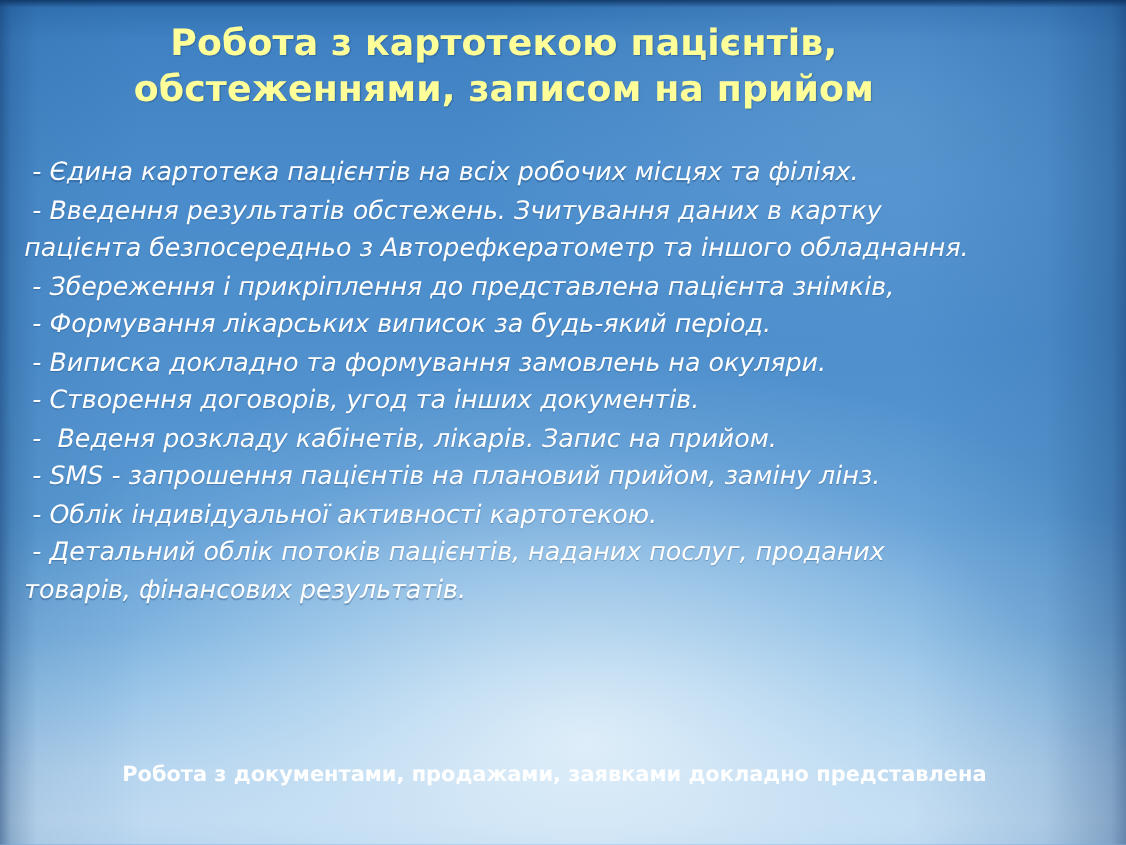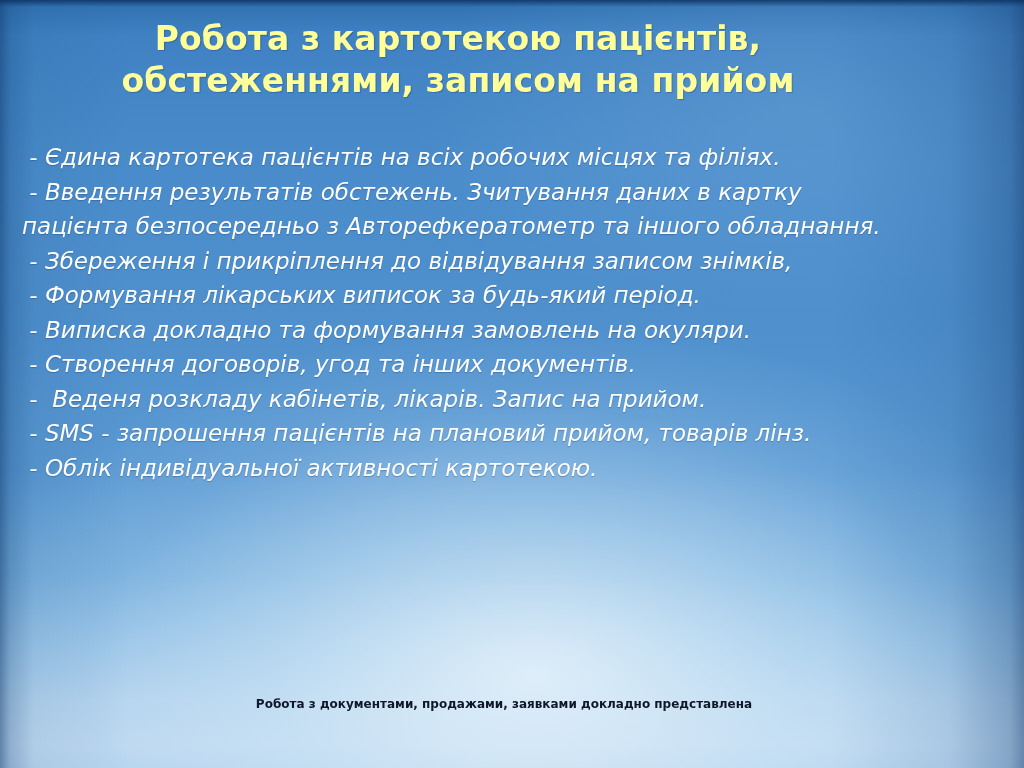--- a/index.html
+++ b/index.html
@@ -125,22 +125,22 @@
     font-style: italic;
   }
 
   
   .footer-note {
     position: absolute;
     top: 692px;
     left: 0;
     width: 1008px;
     text-align: center;
-    color: #0f172a;
-    font-size: 12px;
+    color: #ffffff;
+    font-size: 19px;
     font-weight: bold;
     line-height: 24px;
   }
   .footer-note .ln {
     display: block;
     white-space: pre;
   }
 </style>
 </head>
 <body>
@@ -165,47 +165,51 @@
       <div class="bullet">
         <span class="ln"> - Єдина картотека пацієнтів на всіх робочих місцях та філіях.</span>
       </div>
 
       <div class="bullet">
         <span class="ln"> - Введення результатів обстежень. Зчитування даних в картку</span>
         <span class="ln">пацієнта безпосередньо з Авторефкератометр та іншого обладнання.</span>
       </div>
 
       <div class="bullet">
-        <span class="ln"> - Збереження і прикріплення до відвідування записом знімків,</span>
+        <span class="ln"> - Збереження і прикріплення до представлена пацієнта знімків,</span>
       </div>
 
       <div class="bullet">
         <span class="ln"> - Формування лікарських виписок за будь-який період.</span>
       </div>
 
       <div class="bullet">
         <span class="ln"> - Виписка докладно та формування замовлень на окуляри.</span>
       </div>
 
       <div class="bullet">
         <span class="ln"> - Створення договорів, угод та інших документів.</span>
       </div>
 
       <div class="bullet">
         <span class="ln"> -  Веденя розкладу кабінетів, лікарів. Запис на прийом.</span>
       </div>
 
       <div class="bullet">
-        <span class="ln"> - SMS - запрошення пацієнтів на плановий прийом, товарів лінз.</span>
+        <span class="ln"> - SMS - запрошення пацієнтів на плановий прийом, заміну лінз.</span>
       </div>
 
       <div class="bullet">
         <span class="ln"> - Облік індивідуальної активності картотекою.</span>
       </div>
 
+      <div class="bullet">
+        <span class="ln"> - Детальний облік потоків пацієнтів, наданих послуг, проданих</span>
+        <span class="ln">товарів, фінансових результатів.</span>
+      </div>
 
     </div>
 
     <div class="footer-note">
       <span class="ln">Робота з документами, продажами, заявками докладно представлена</span>
     </div>
 
   </div>
 </div>
 

